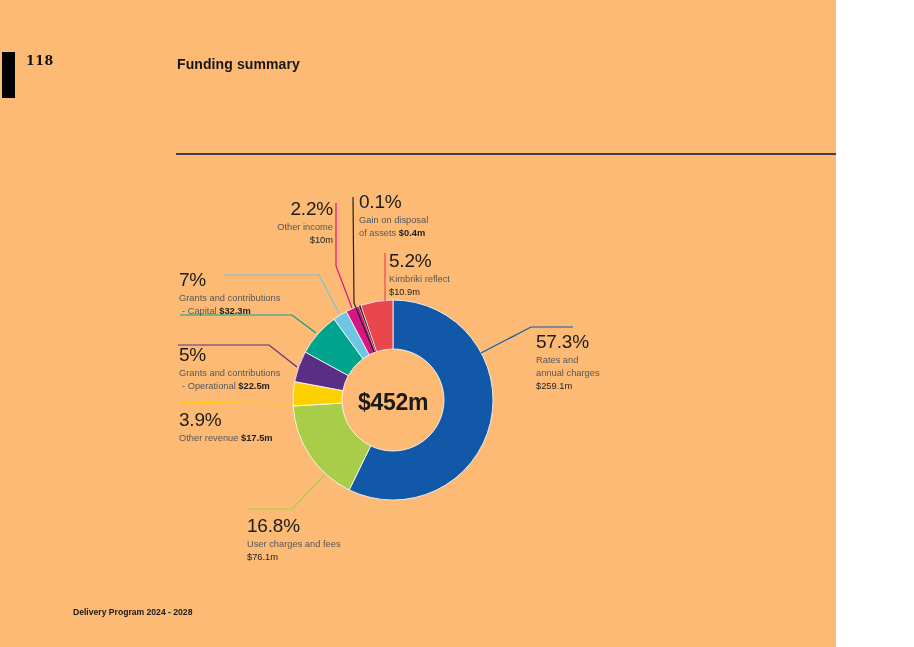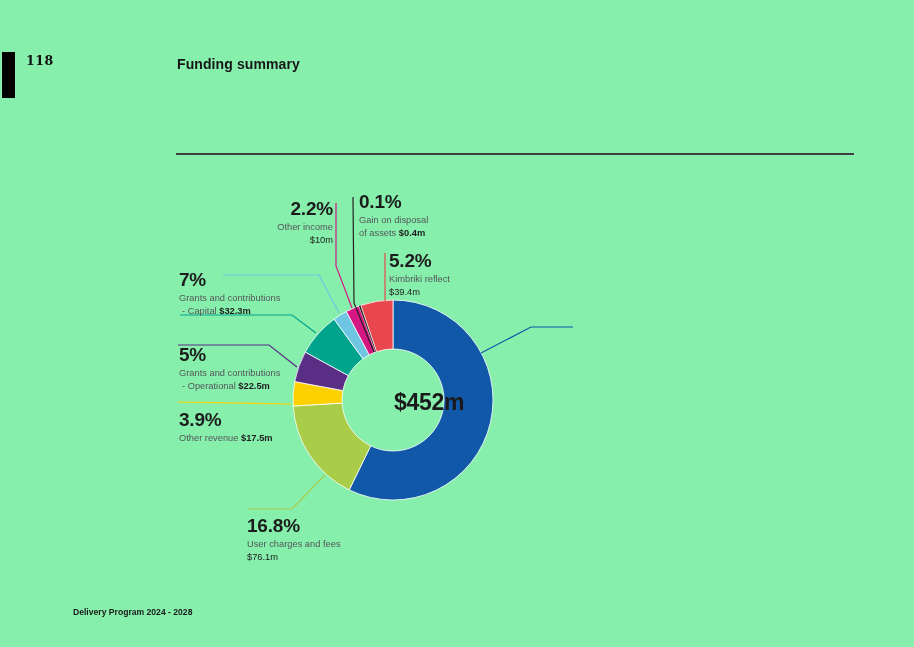--- a/index.html
+++ b/index.html
@@ -1,28 +1,28 @@
 <!DOCTYPE html>
 <html><head>
 <meta charset="utf-8">
 <style>
   html,body{margin:0;padding:0;background:#ffffff;}
-  #page{position:relative;width:914px;height:647px;background:#86efac;overflow:hidden;
+  #page{position:relative;width:836px;height:647px;background:#fdba74;overflow:hidden;
         font-family:"Liberation Sans",sans-serif;color:#1d1d1e;}
   .abs{position:absolute;}
   #side-tab{left:2px;top:52px;width:13px;height:46px;background:#000000;}
   #page-number{left:26px;top:53px;font-family:"DejaVu Serif",serif;font-weight:bold;
                font-size:12.5px;letter-spacing:0.5px;color:#111;}
   #page-title{left:177px;top:56px;font-size:14px;font-weight:bold;letter-spacing:0.1px;color:#161616;}
   #divider{left:176px;top:153px;width:678px;height:1.6px;background:#3f3f3f;}
   #chart-svg{left:0;top:0;width:914px;height:647px;pointer-events:none;}
   #center-label{left:343px;top:389px;width:100px;text-align:center;
-                font-size:23px;font-weight:bold;letter-spacing:-0.3px;color:#1a1a1a;padding-left:36px;}
+                font-size:23px;font-weight:bold;letter-spacing:-0.3px;color:#1a1a1a;}
   .lbl{position:absolute;}
-  .lbl .pct{font-size:19px;font-weight:bold;line-height:21px;letter-spacing:-0.2px;color:#1c1c1c;margin-bottom:2px;}
+  .lbl .pct{font-size:19px;font-weight:normal;line-height:21px;letter-spacing:-0.2px;color:#1c1c1c;margin-bottom:2px;}
   .lbl .d{font-size:9.3px;line-height:13px;color:#55565a;}
   .lbl .d b, .lbl .v{color:#1d1d1e;}
   .lbl .v{font-size:9.3px;line-height:13px;font-weight:normal;}
   .right{text-align:right;}
   #footnote{left:527px;top:563px;font-size:8.8px;line-height:14px;color:#4c4c4c;}
   #doc-footer{left:62px;top:607px;font-size:8.6px;font-weight:bold;color:#1a1a1a;padding-left:11px;}
 </style>
 </head>
 <body>
 
@@ -49,20 +49,26 @@
       <polyline points="297,367 269,345 178,345" fill="none" stroke="#5b2e86" stroke-width="1.2"></polyline>
       <polyline points="316,333 292,315 180,315" fill="none" stroke="#00a38b" stroke-width="1.2"></polyline>
       <polyline points="223,275 319,275 339,313" fill="none" stroke="#6ec6e2" stroke-width="1.2"></polyline>
       <polyline points="336,203 336,266 352,308" fill="none" stroke="#d51784" stroke-width="1.2"></polyline>
       <polyline points="353,197 354,303 374,352" fill="none" stroke="#231f20" stroke-width="1.2"></polyline>
       <polyline points="385,253 385,301" fill="none" stroke="#e8484d" stroke-width="1.2"></polyline>
     </svg>
 
   <div class="abs" id="center-label">$452m</div>
 
+  <div class="lbl" style="left:536px;top:331px;">
+    <div class="pct">57.3%</div>
+    <div class="d">Rates and</div>
+    <div class="d">annual charges</div>
+    <div class="v">$259.1m</div>
+  </div>
 
   <div class="lbl" style="left:247px;top:515px;">
     <div class="pct">16.8%</div>
     <div class="d">User charges and fees</div>
     <div class="v">$76.1m</div>
   </div>
 
   <div class="lbl" style="left:179px;top:401px;margin-top:8px;">
     <div class="pct">3.9%</div>
     <div class="d"><span>Other revenue</span> <b>$17.5m</b></div>
@@ -89,21 +95,21 @@
 
   <div class="lbl" style="left:359px;top:191px;">
     <div class="pct">0.1%</div>
     <div class="d">Gain on disposal</div>
     <div class="d"><span>of assets</span> <b>$0.4m</b></div>
   </div>
 
   <div class="lbl" style="left:389px;top:250px;">
     <div class="pct">5.2%</div>
     <div class="d">Kimbriki reflect</div>
-    <div class="v">$39.4m</div>
+    <div class="v">$10.9m</div>
   </div>
 
   <div class="abs" id="footnote">
   </div>
 
   <div class="abs" id="doc-footer">Delivery Program 2024 - 2028</div>
 
 </div>
 
 </body></html>

